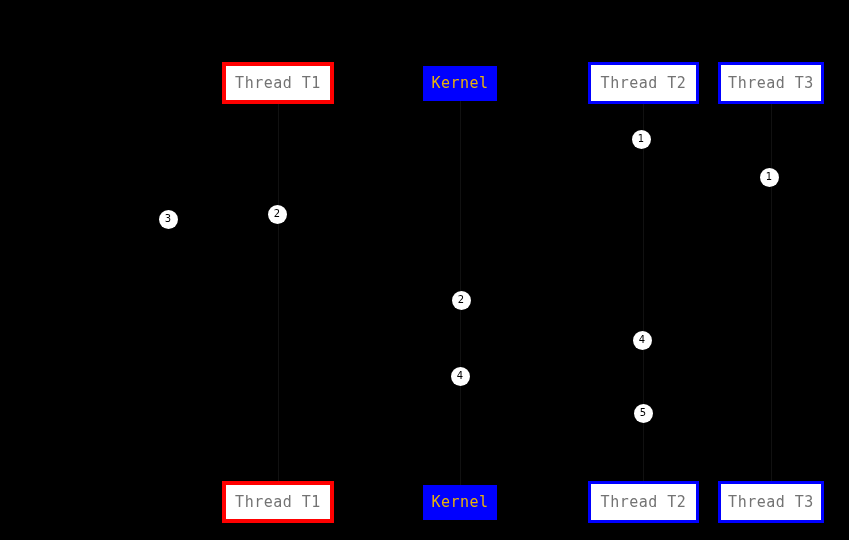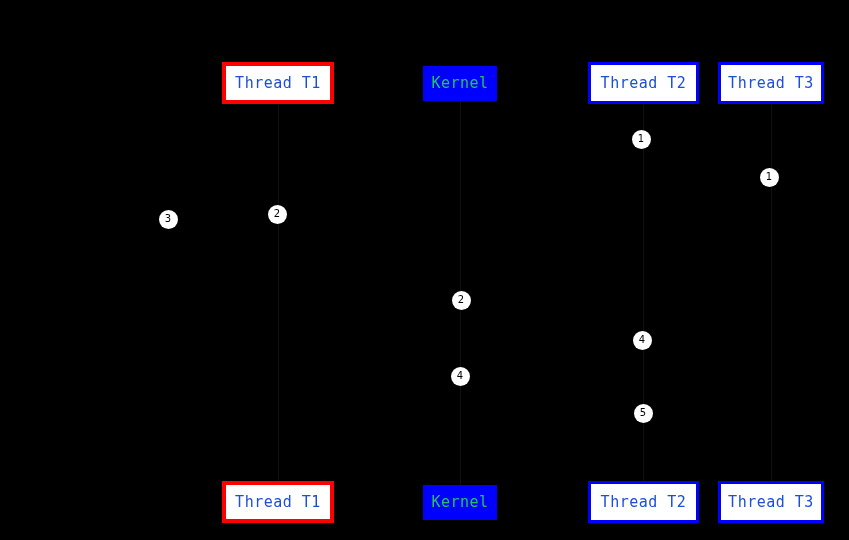--- a/index.html
+++ b/index.html
@@ -25,35 +25,35 @@
     align-items: center;
     justify-content: center;
     font-family: "DejaVu Sans Mono", monospace;
     font-size: 15px;
     letter-spacing: 0.5px;
     white-space: nowrap;
     line-height: 1;
   }
   .lifeline-box.framed {
     background: #ffffff;
-    color: #1d4ed8;
+    color: #737373;
     border-style: solid;
     text-align: center;
   }
   .lifeline-box.red {
     border-color: #ff0000;
     border-width: 4px;
   }
   .lifeline-box.blue {
     border-color: #0000ff;
     border-width: 3px;
   }
   .lifeline-box.solid-blue {
     background: #0000ff;
-    color: #22c55e;
+    color: #eab308;
     border: none;
   }
 
   
   .lifeline-strand {
     position: absolute;
     width: 1px;
     background: #111111;
   }
 

